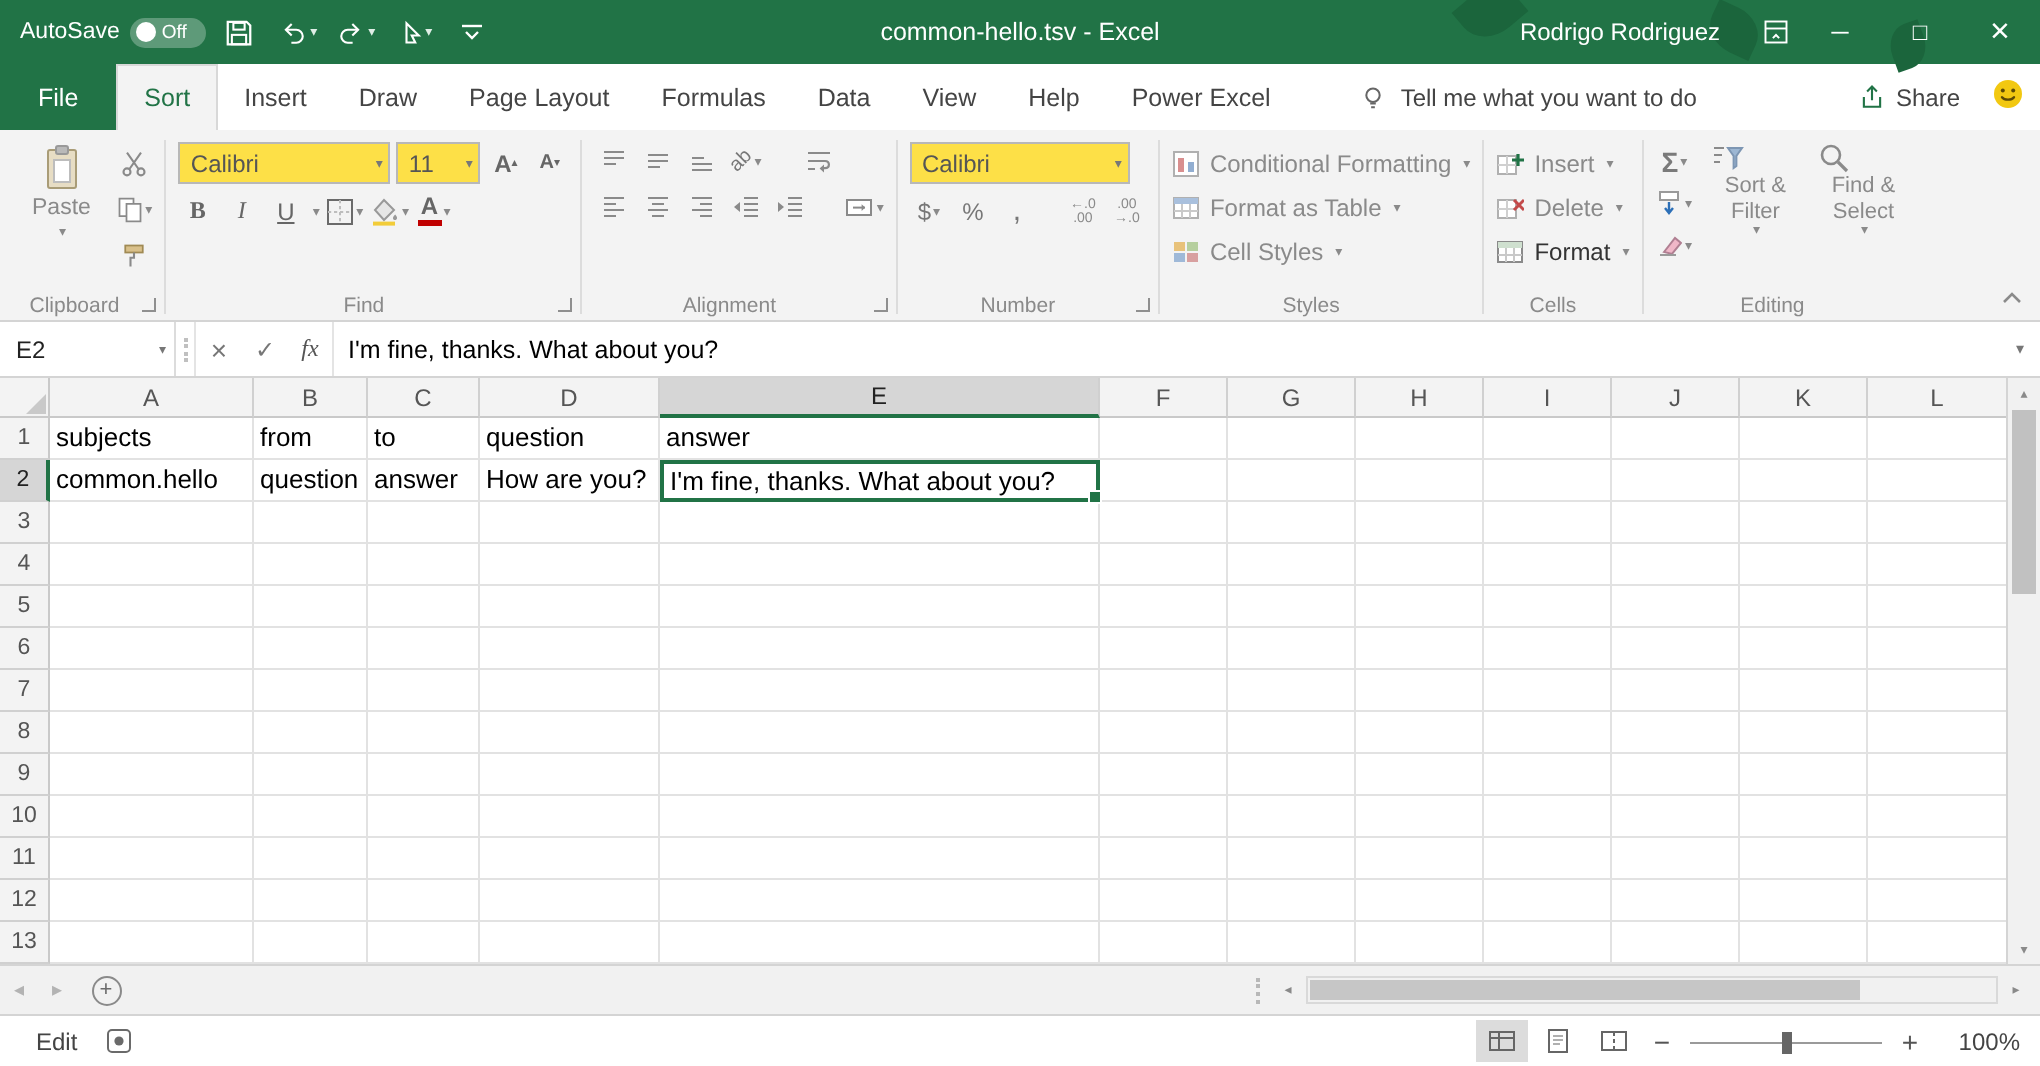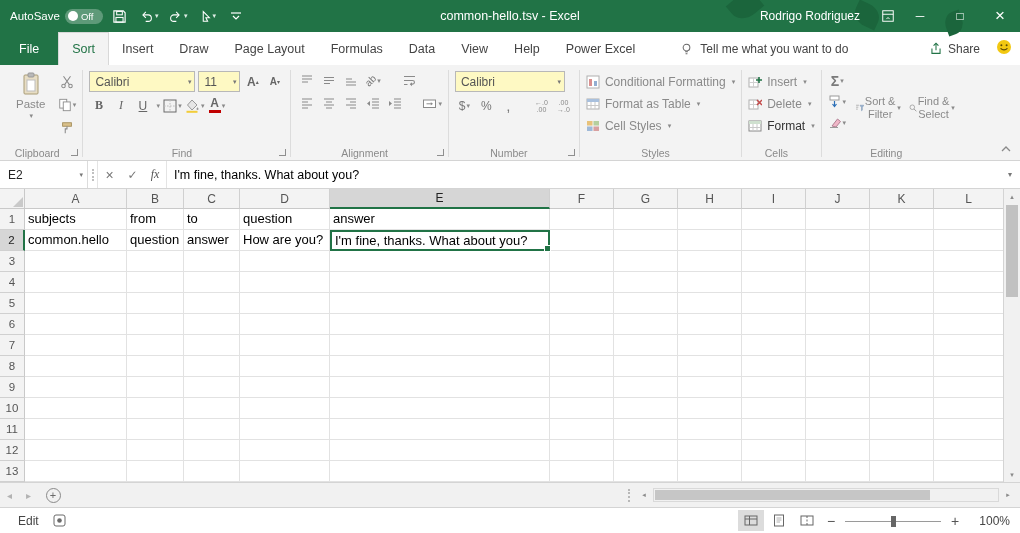--- a/index.html
+++ b/index.html
@@ -39,33 +39,33 @@
   .dlg { position: absolute; right: 3px; bottom: 3px; width: 9px; height: 9px; }
   .dlg::before { content: ""; position: absolute; right: 1px; bottom: 1px; width: 6px; height: 6px; border-right: 1.4px solid #8f8f8f; border-bottom: 1.4px solid #8f8f8f; }
   .rsep { flex: 0 0 1px; background: #dcdcdc; margin: 3px 0; }
   .rcol { display: flex; flex-direction: column; gap: 4px; }
   .rrow { display: flex; align-items: center; gap: 3px; }
   .ib { height: 19px; min-width: 19px; display: flex; align-items: center; justify-content: center; color: #777; font-size: 12px; }
   .ib svg { display: block; }
   .caret { font-size: 7px; color: #8a8a8a; margin-left: 1px; }
   .bigbtn { display: flex; flex-direction: column; align-items: center; padding: 3px 8px 0 8px; color: #8a8a8a; font-size: 11.5px; gap: 2px; }
   .minicol { display: flex; flex-direction: column; gap: 4px; padding-top: 3px; }
-  .combo { height: 21px; background: #fef9c3; border: 1px solid #b8b8b8; display: flex; align-items: center; padding: 0 3px 0 5px; color: #555; font-size: 12px; }
+  .combo { height: 21px; background: #fde047; border: 1px solid #b8b8b8; display: flex; align-items: center; padding: 0 3px 0 5px; color: #555; font-size: 12px; }
   .combo .arr { margin-left: auto; font-size: 7px; color: #777; padding-left: 5px; }
   .bold-b { font-weight: bold; color: #666; font-family: "Liberation Serif", serif; }
   .ital-i { font-style: italic; color: #666; font-family: "Liberation Serif", serif; }
   .und-u { text-decoration: underline; color: #666; }
   .fontcolor { display: flex; flex-direction: column; align-items: center; line-height: 11px; color: #666; font-weight: bold; }
   .fontcolor .bar { width: 12px; height: 3px; background: #c00000; margin-top: 1px; }
   .orient { display: inline-block; transform: rotate(-45deg); font-size: 10px; color: #777; }
   .dec { font-size: 7px; line-height: 7px; color: #8a8a8a; text-align: center; }
   .stylerow { display: flex; align-items: center; gap: 5px; height: 19px; color: #8a8a8a; font-size: 12px; white-space: nowrap; }
   .cellrow { display: flex; align-items: center; gap: 5px; height: 19px; color: #8a8a8a; font-size: 12px; }
   .cellrow.dark { color: #333; }
-  .bigv { display: flex; flex-direction: row; align-items: center; width: 46px; font-size: 11px; color: #8a8a8a; text-align: center; line-height: 1.15; padding-top: 2px; }
+  .bigv { display: flex; flex-direction: column; width: 46px; font-size: 11px; color: #8a8a8a; text-align: center; line-height: 1.15; padding-top: 2px; }
   .sigma { font-size: 14px; font-weight: bold; color: #7a7a7a; }
   .collapse-ribbon { position: absolute; right: 6px; bottom: 4px; width: 16px; height: 14px; display: flex; align-items: center; justify-content: center; }
 
   
   .formulabar { flex: 0 0 28px; background: #fff; border-bottom: 1px solid #d4d4d4; display: flex; align-items: stretch; }
   .namebox { width: 88px; display: flex; align-items: center; padding: 0 4px 0 8px; border-right: 1px solid #dcdcdc; color: #222; font-size: 12px; }
   .namebox .arr { margin-left: auto; font-size: 7px; color: #777; }
   .fb-grip { width: 10px; border-right: 1px solid #e4e4e4; display: flex; align-items: center; justify-content: center; }
   .fb-grip i { width: 2px; height: 12px; border-left: 2px dotted #c0c0c0; }
   .fb-btn { width: 23px; display: flex; align-items: center; justify-content: center; color: #777; font-size: 12px; }

